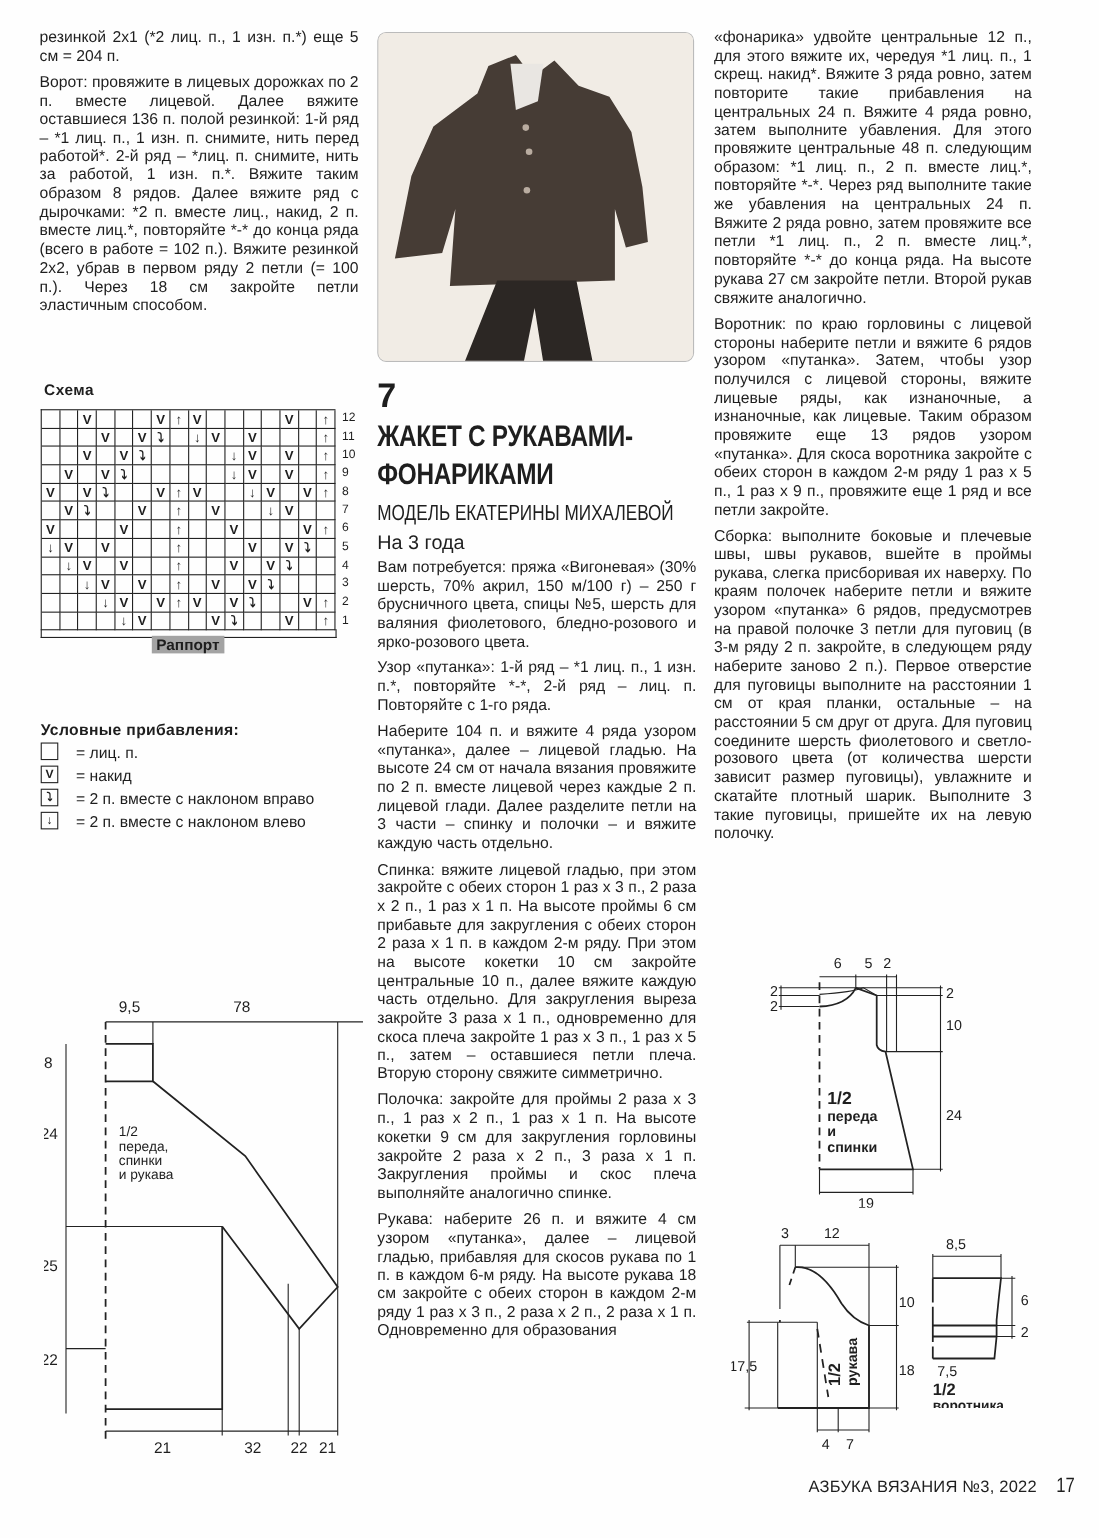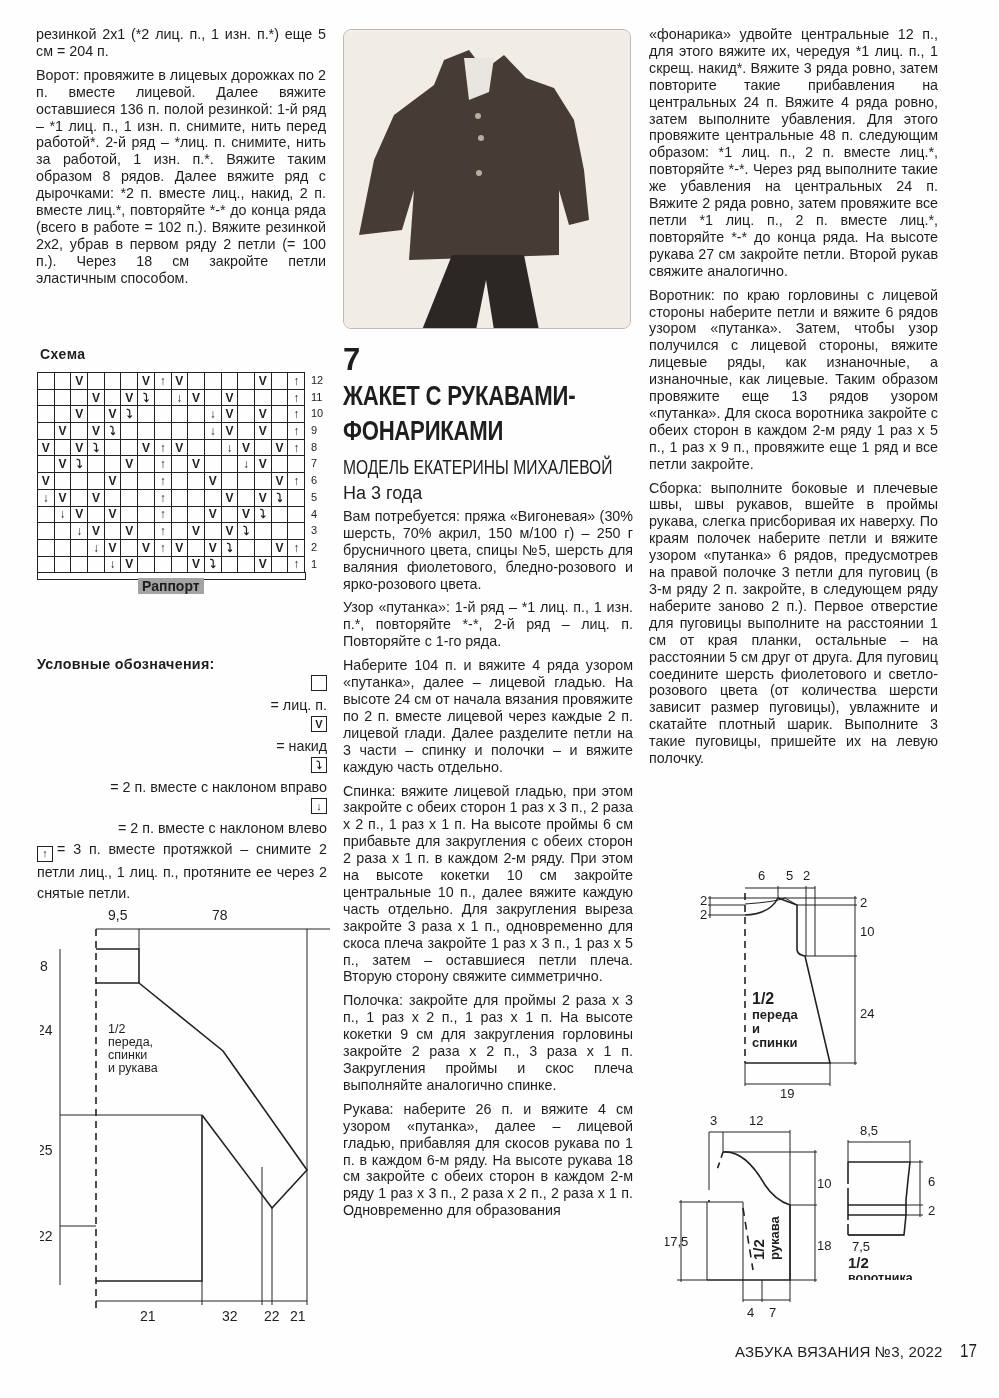--- a/index.html
+++ b/index.html
@@ -22,21 +22,21 @@
   .schema-title { position: absolute; left: 40px; top: 346px; font-weight: bold; font-size: 14px; letter-spacing: 0.5px; text-align: center; }
   .grid { position: absolute; left: 37px; top: 372px; display: grid; grid-template-columns: repeat(16, 16.7px); grid-auto-rows: 16.7px; border-top: 1.5px solid #222; border-left: 1.5px solid #222; }
   .cell { border-right: 1.5px solid #222; border-bottom: 1.5px solid #222; display: flex; align-items: center; justify-content: center; font-weight: bold; font-size: 12px; line-height: 1; }
   .rownums { position: absolute; left: 311px; top: 372px; font-size: 11px; }
   .rownums div { height: 16.7px; line-height: 16.7px; }
   .rapport-line { position: absolute; left: 37px; top: 572px; width: 269px; height: 8px; border-left: 1.5px solid #222; border-right: 1.5px solid #222; border-bottom: 1.5px solid #222; }
   .rapport-label { position: absolute; left: 138px; top: 578px; font-weight: bold; font-size: 14px; background: #a3a3a3; padding: 0 4px; }
 
   .legend { position: absolute; left: 37px; top: 654px; width: 290px; font-size: 14.3px; line-height: 21px; }
   .legend .lh { font-weight: bold; letter-spacing: 0.3px; }
-  .legend .row { display: flex; align-items: flex-end; gap: 4px; flex-direction: column; }
+  .legend .row { display: flex; align-items: flex-start; gap: 16px; }
   .box { display: inline-flex; width: 16px; height: 16px; border: 1.5px solid #222; align-items: center; justify-content: center; font-weight: bold; font-size: 11px; }
 
   svg text { font-family: "Liberation Sans", sans-serif; }
   .footer { position: absolute; left: 735px; top: 1343px; font-size: 15px; letter-spacing: 0.2px; }
   .pagenum { position: absolute; left: 958px; top: 1340px; font-size: 19px; transform: scaleX(0.8); }
 </style>
 </head>
 <body>
 
 <div id="col1" class="col">
@@ -250,38 +250,37 @@
     <div>5</div>
     <div>4</div>
     <div>3</div>
     <div>2</div>
     <div>1</div>
   </div>
 <div class="rapport-line"></div>
 <div class="rapport-label">Раппорт</div>
 
 <div class="legend">
-  <div class="lh">Условные обозначения:</div>
+  <div class="lh">Условные прибавления:</div>
   <div class="row">
       <span class="box"></span>
       <span>= лиц. п.</span>
     </div>
   <div class="row">
       <span class="box">V</span>
       <span>= накид</span>
     </div>
   <div class="row">
       <span class="box">⤵</span>
       <span>= 2 п. вместе с наклоном вправо</span>
     </div>
   <div class="row">
       <span class="box">↓</span>
       <span>= 2 п. вместе с наклоном влево</span>
     </div>
-  <div style="text-align:justify;"><span class="box" style="vertical-align:-3px;margin-right:4px;">↑</span><span>= 3 п. вместе протяжкой – снимите 2 петли лиц., 1 лиц. п., протяните ее через 2 снятые петли.</span></div>
 </div>
 
 <svg style="position:absolute;left:40px;top:905px;" width="290" height="425" viewBox="0 0 290 425">
   <g stroke="#222" stroke-width="1.6" fill="none">
     <line x1="56" y1="24" x2="56" y2="405" stroke-dasharray="7,5"></line>
     <polyline points="56,44 99,44 99,78 56,78"></polyline>
     <polyline points="99,78 183,146 267,265 232,303 162,210"></polyline>
     <polyline points="162,210 162,376 56,376"></polyline>
     <line x1="20" y1="210" x2="162" y2="210" stroke-width="1"></line>
     <line x1="20" y1="44" x2="20" y2="380" stroke-width="1"></line>

